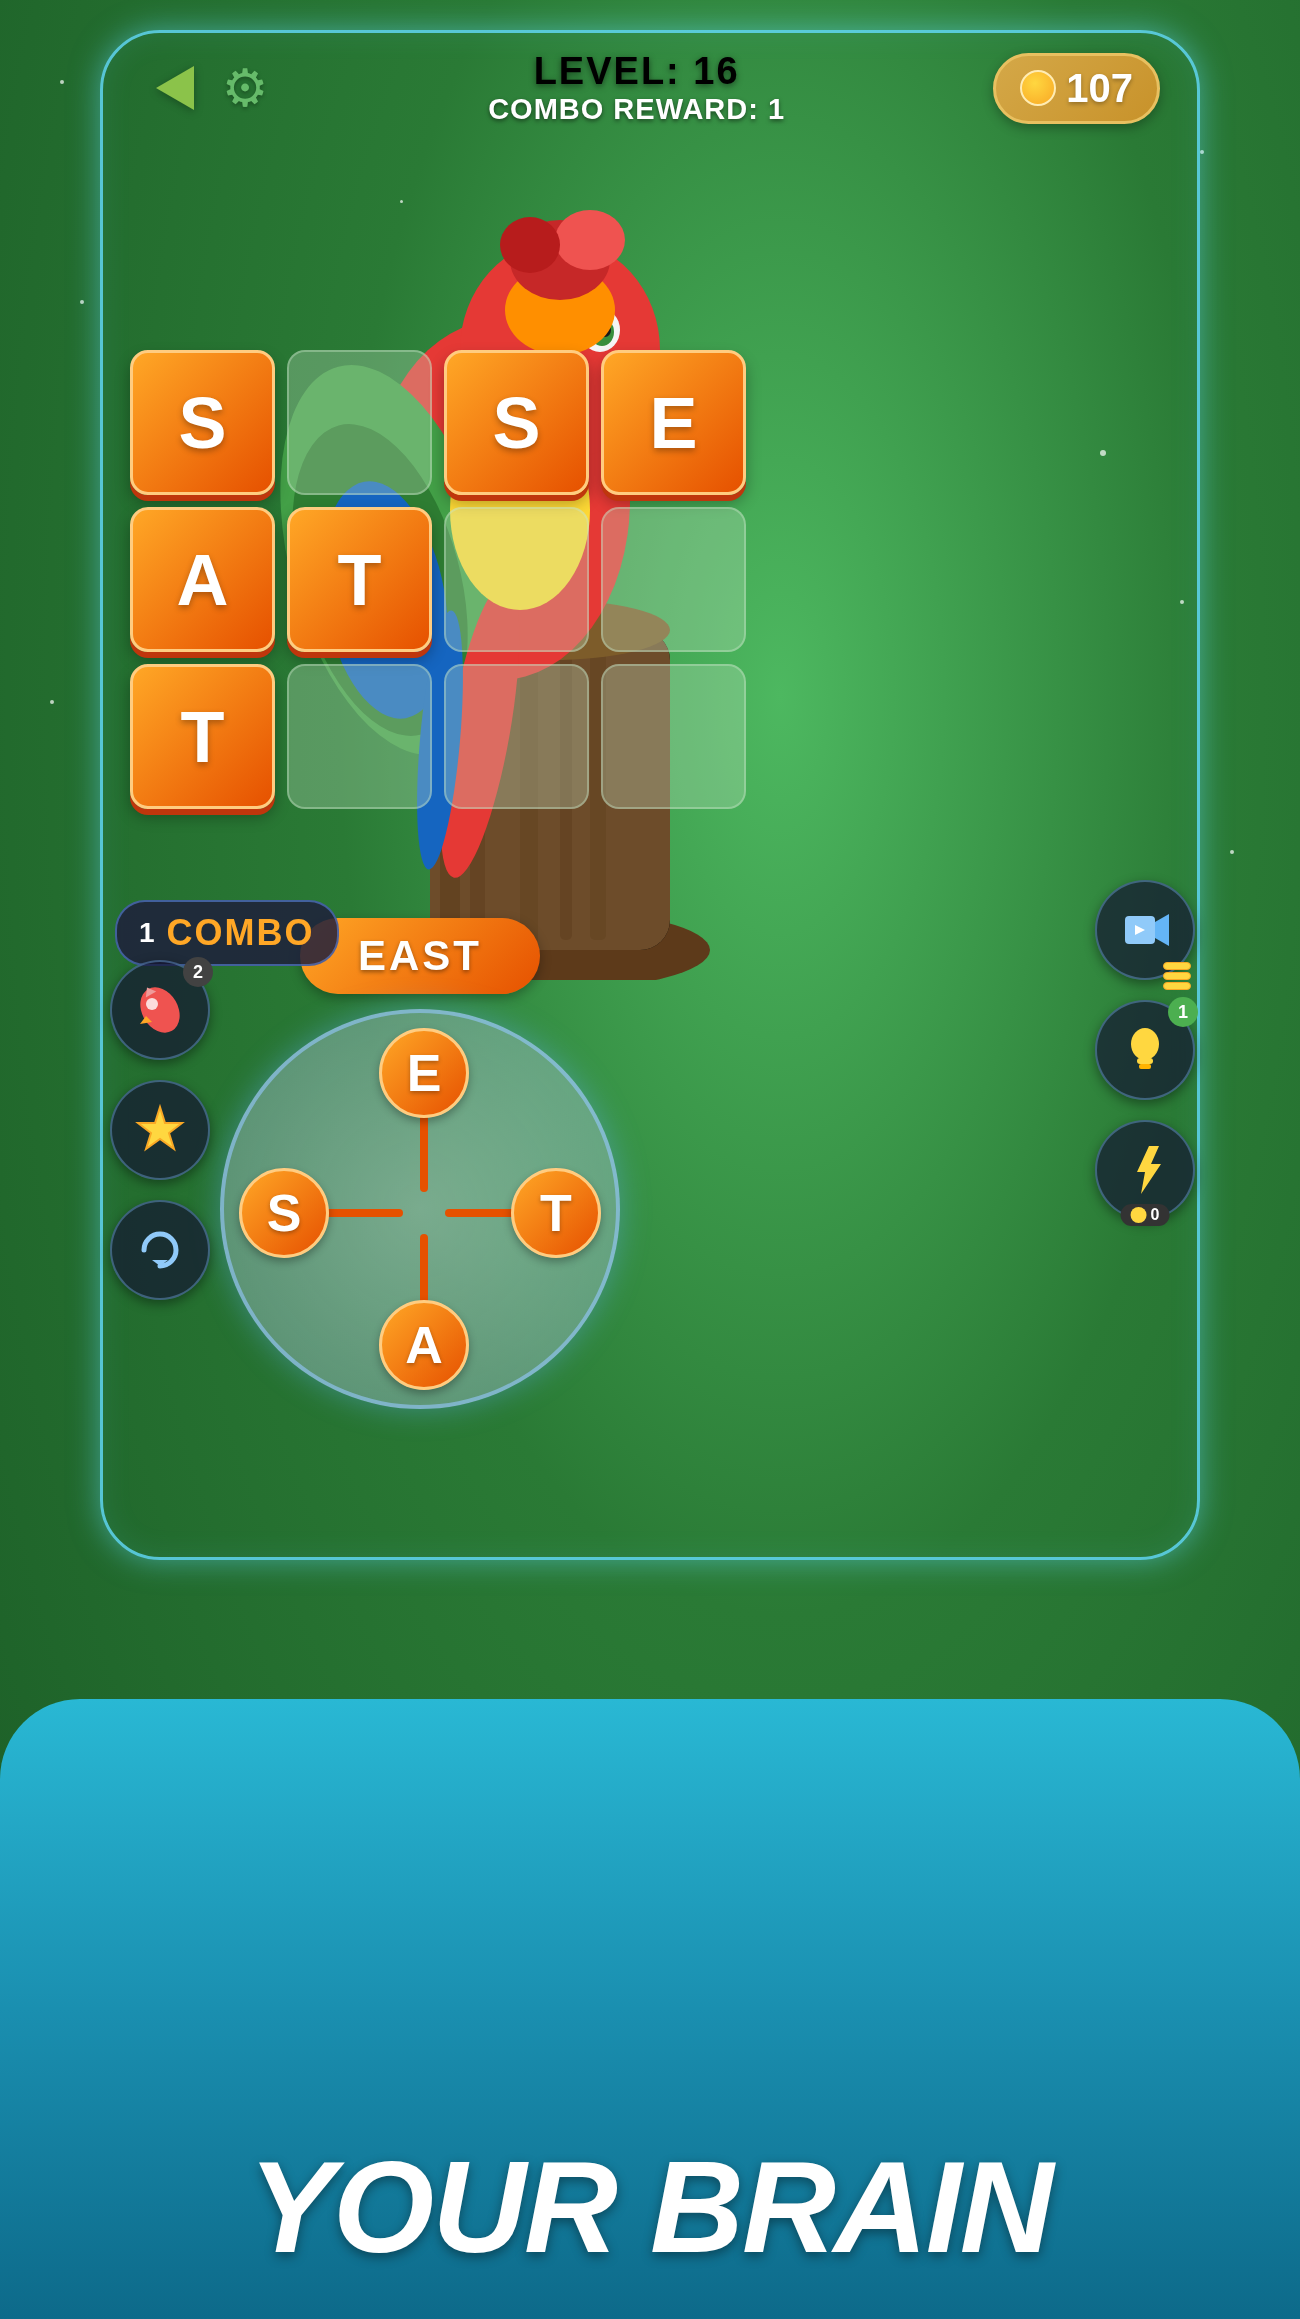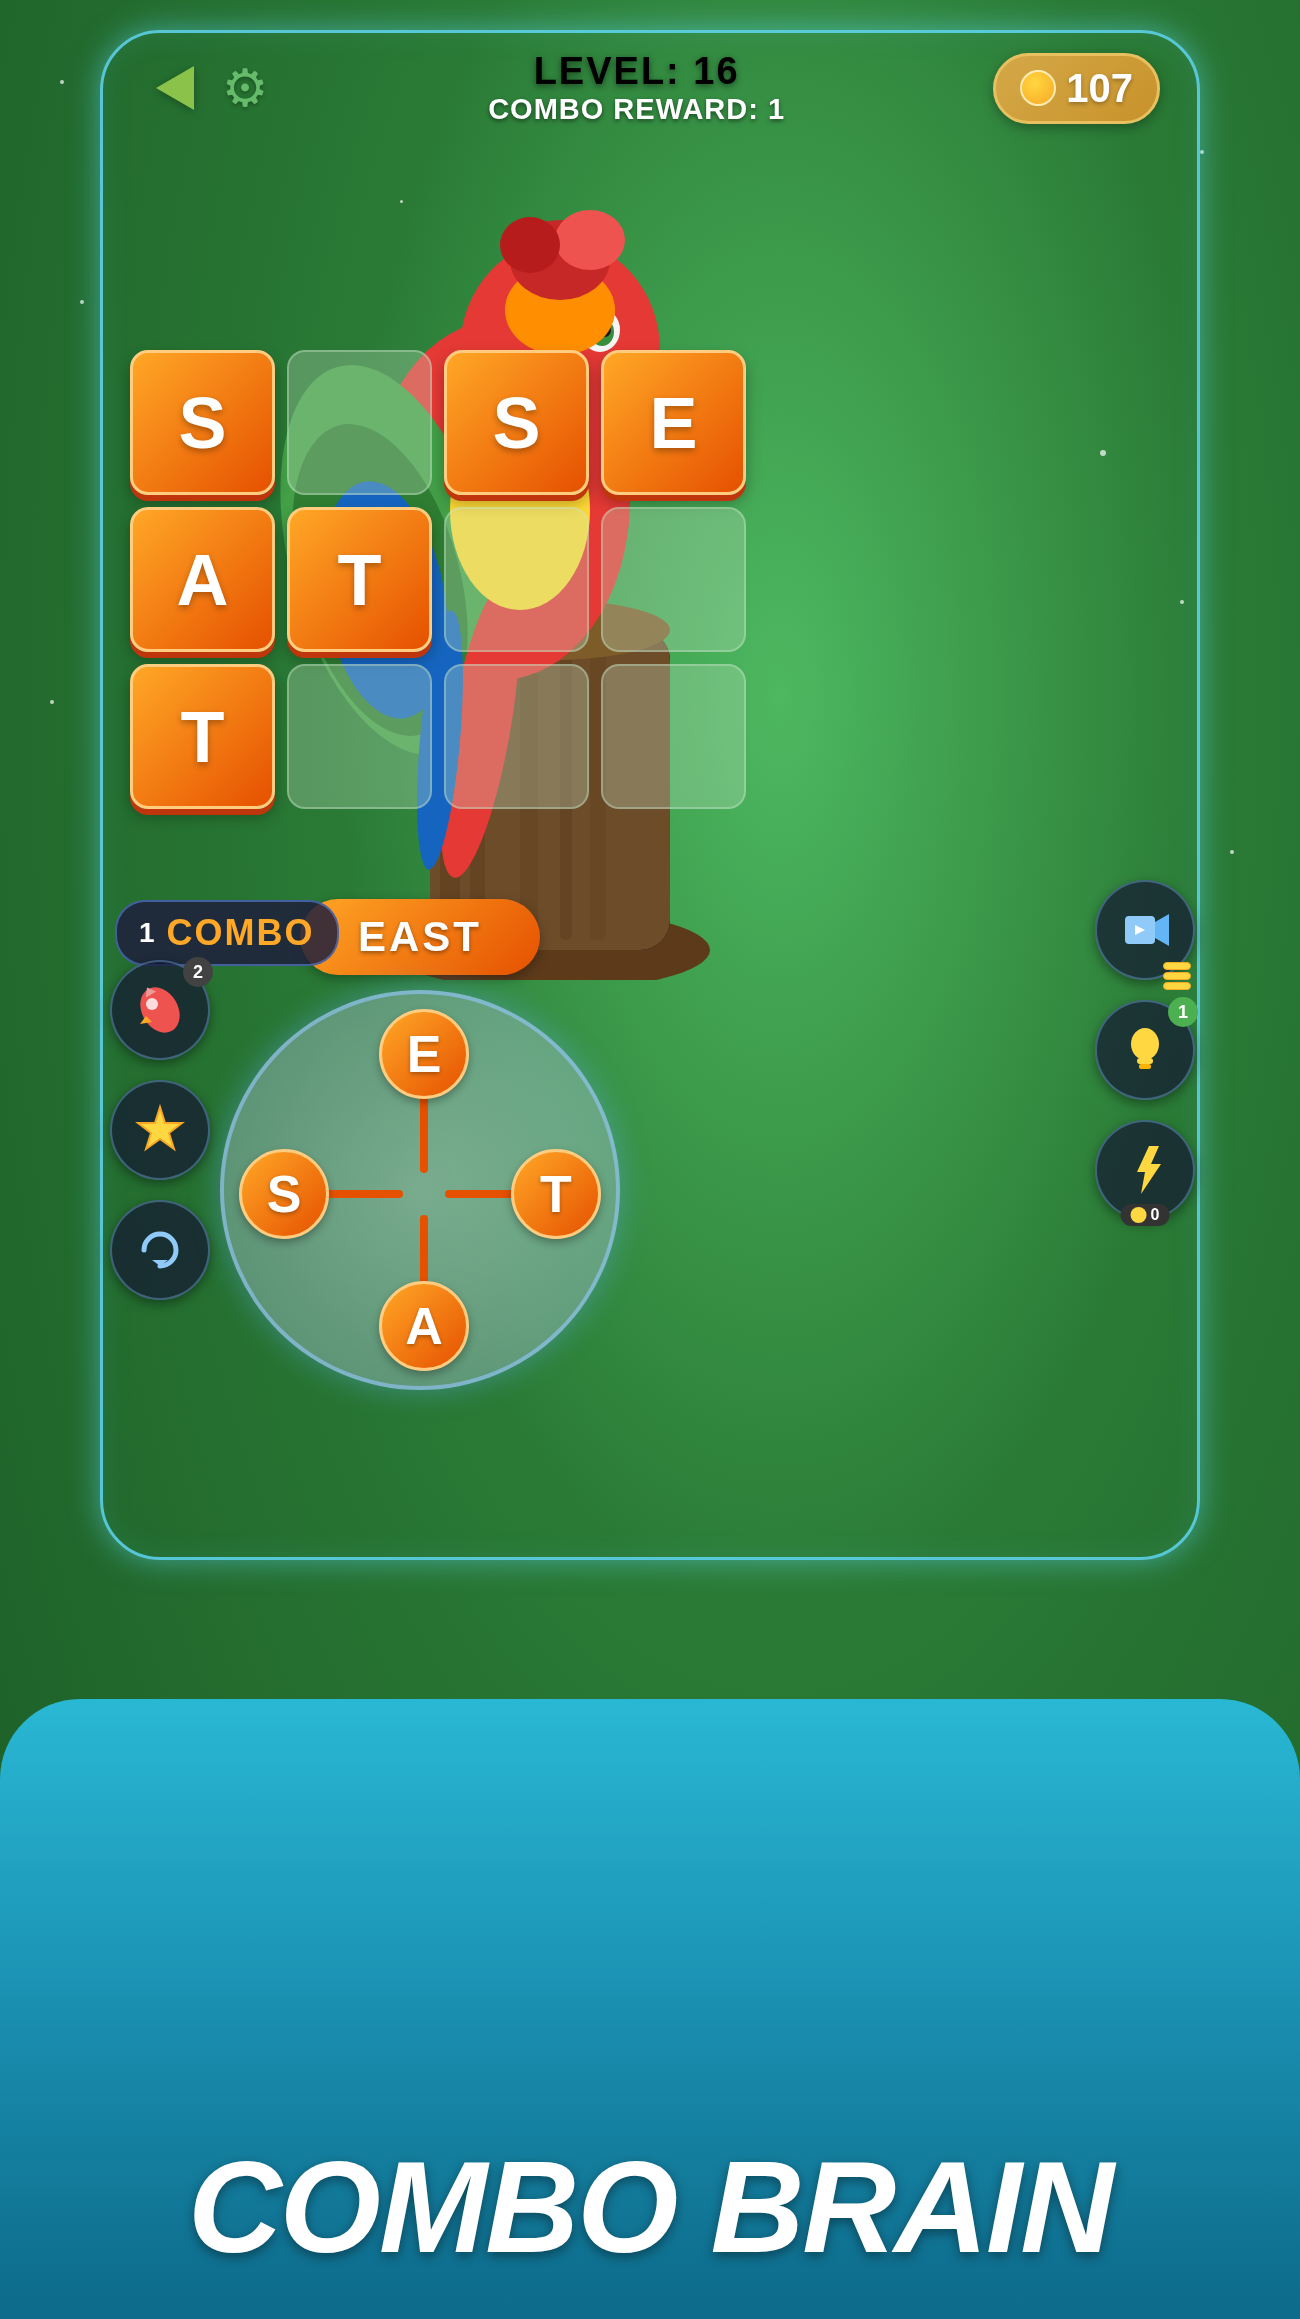--- a/index.html
+++ b/index.html
@@ -167,21 +167,21 @@
     }
 
     .tile-empty {
       background: rgba(200,230,200,0.3);
       border: 2px solid rgba(200,230,200,0.4);
     }
 
     
     .wheel-container {
       position: absolute;
-      top: 899px;
+      top: 918px;
       left: 220px;
       z-index: 10;
     }
 
     .wheel-word-display {
       background: linear-gradient(135deg, #ffa726, #e65100);
       border-radius: 40px;
       padding: 14px 40px;
       text-align: center;
       margin-left: 80px;
@@ -529,14 +529,14 @@
       <polygon points="32,4 20,30 28,30 24,52 44,22 34,22 42,4" fill="#ffd740"></polygon>
     </svg>
     <div class="lightning-badge">
       <div class="lightning-badge-coin"></div>
       <span class="lightning-badge-text">0</span>
     </div>
   </div>
 </div>
 
 <div class="tagline">
-  <div class="tagline-text">COMBO BRAIN</div>
+  <div class="tagline-text">YOUR BRAIN</div>
 </div>
 
 </body></html>

